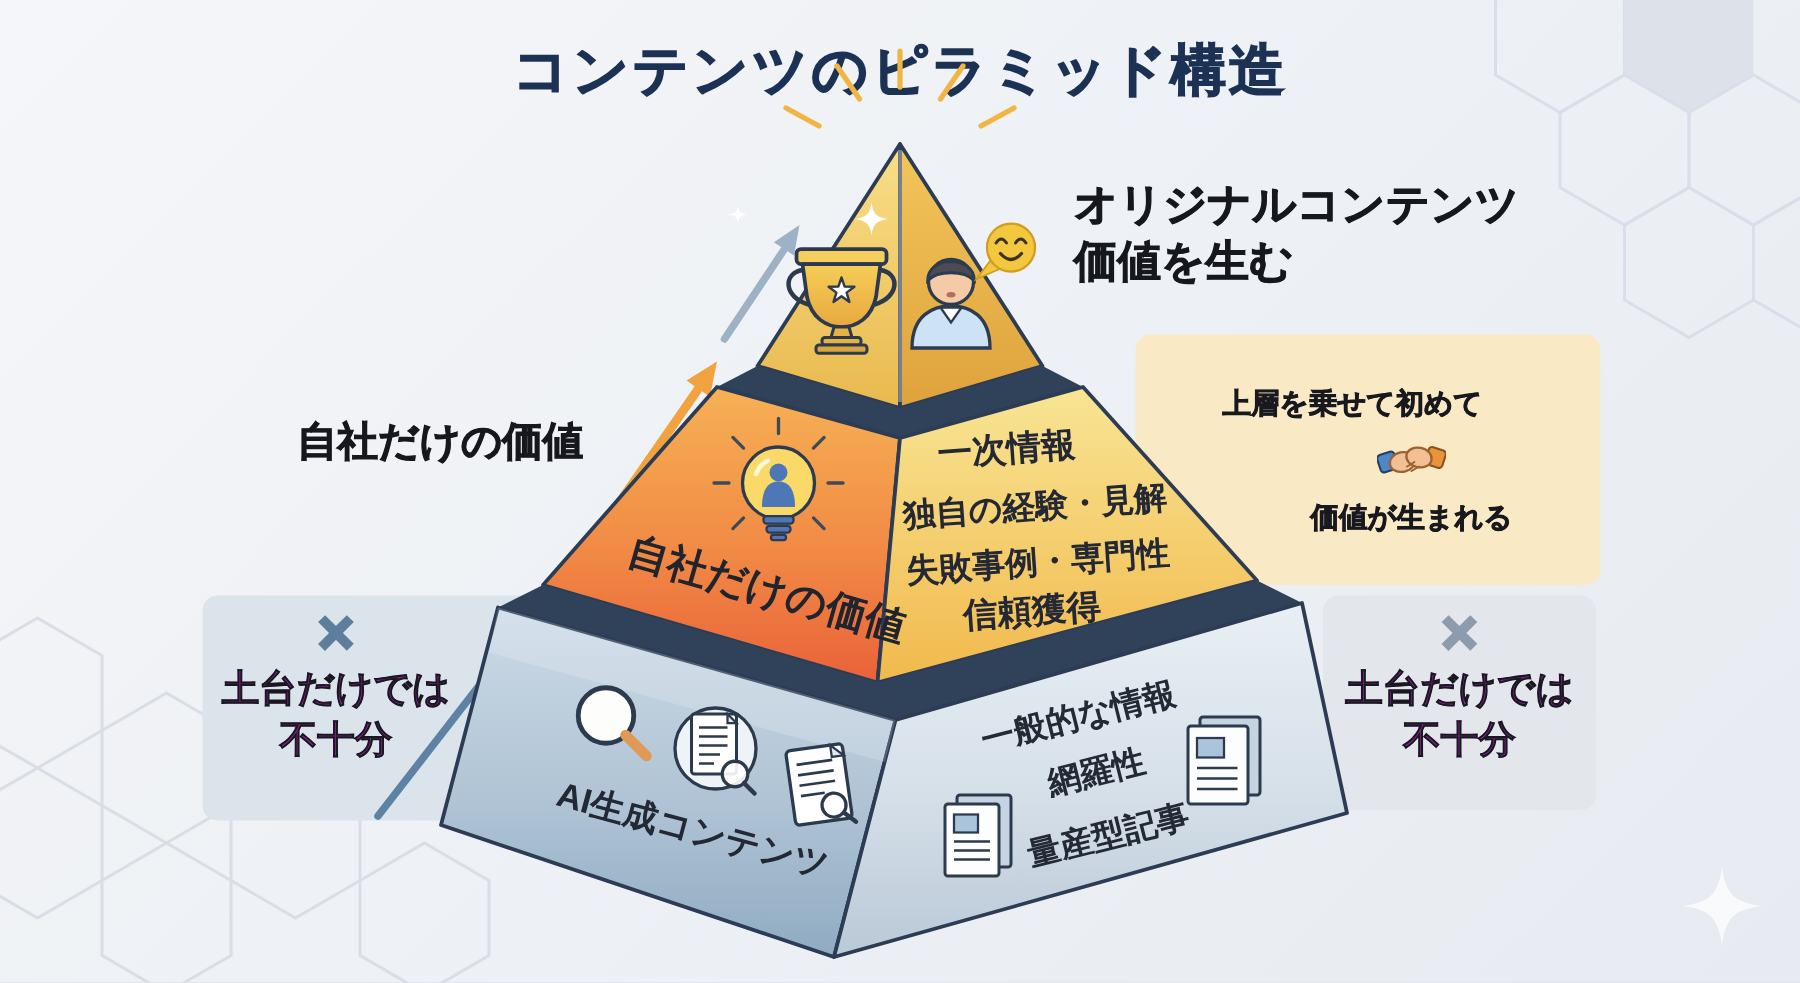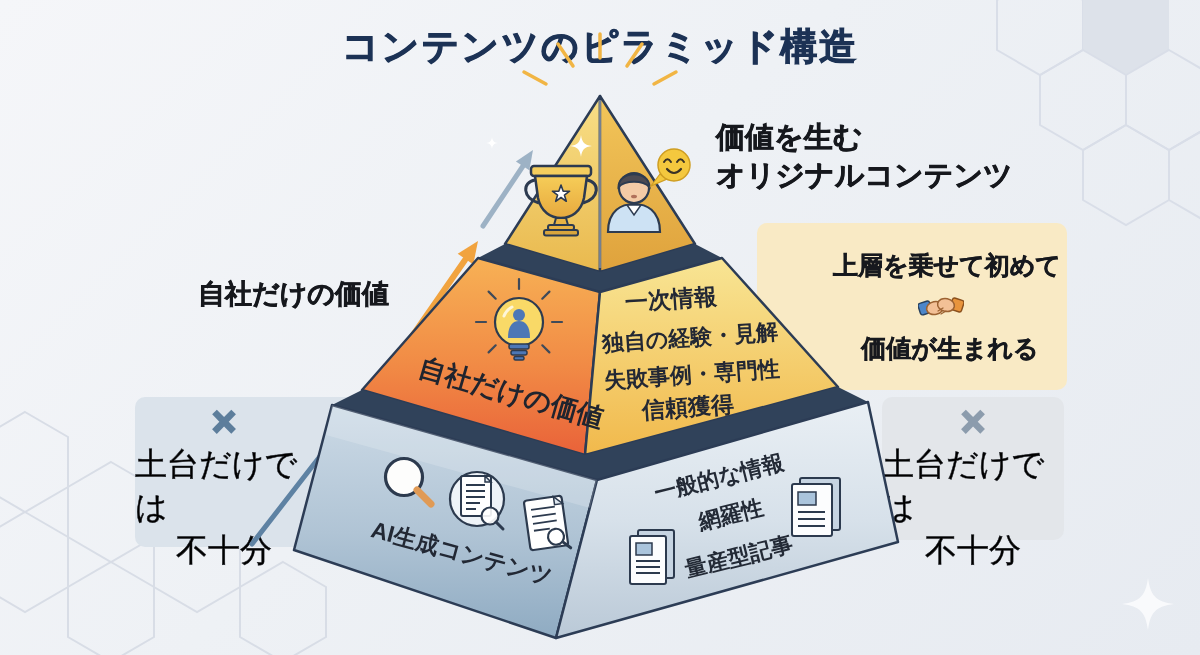--- a/index.html
+++ b/index.html
@@ -25,35 +25,35 @@
     position:absolute;left:198px;top:276px;
     font-size:27px;font-weight:800;color:#16181d;
     -webkit-text-stroke:.6px #16181d;z-index:5;
   }
   .callout{position:absolute;border-radius:10px;z-index:1;}
   .yellow-box{
     left:757px;top:223px;width:310px;height:167px;background:#f9eac5;
     display:flex;flex-direction:column;justify-content:center;gap:7px;
     padding-left:58px;
   }
-  .yb-line{font-size:25px;font-weight:800;color:#17191e;margin-left:18px;-webkit-text-stroke:.5px #17191e;}
+  .yb-line{font-size:19px;font-weight:800;color:#17191e;-webkit-text-stroke:.5px #17191e;}
   .yb-row{display:flex;align-items:center;gap:9px;flex-direction:column;}
   .gray-box{display:flex;flex-direction:column;align-items:center;}
   .gray-box.leftw{
     left:135px;top:397px;width:282px;height:150px;background:#dbe3eb;
     align-items:flex-start;
   }
   .leftw-inner{width:178px;display:flex;flex-direction:column;align-items:center;}
   .gray-box.rightw{
     left:882px;top:397px;width:182px;height:143px;background:#e3e6ea;
   }
   .x-mark{font-size:42px;font-weight:900;line-height:1.0;margin-top:4px;}
   .x-left{color:#5d7e9c;-webkit-text-stroke:2px #5d7e9c;}
   .x-right{color:#8c9cad;-webkit-text-stroke:2px #8c9cad;}
-  .warn-line{font-size:32px;font-weight:400;color:#000000;line-height:1.35;-webkit-text-stroke:.5px #17191e;}
+  .warn-line{font-size:25px;font-weight:700;color:#a21caf;line-height:1.35;-webkit-text-stroke:.5px #17191e;}
   .pyr{z-index:3;}
   .pyr text{font-family:"Liberation Sans","DejaVu Sans",sans-serif;font-weight:700;}
 </style>
 </head>
 <body>
 
 <div class="stage">
 
   <svg class="bg" width="1200" height="655" viewBox="0 0 1200 655">
     <defs>
@@ -277,18 +277,18 @@
 
     <text x="462" y="561" transform="rotate(15 462 553)" text-anchor="middle" font-size="23" fill="#222834">AI生成コンテンツ</text>
     <g fill="#232a36" text-anchor="middle">
       <text x="719" y="485" transform="rotate(-14 719 478)" font-size="22">一般的な情報</text>
       <text x="731" y="522" transform="rotate(-14 731 515)" font-size="22">網羅性</text>
       <text x="739" y="564" transform="rotate(-14 739 557)" font-size="22">量産型記事</text>
     </g>
   </svg>
 
   <div class="annot-topright">
+    <div>オリジナルコンテンツ</div>
     <div>価値を生む</div>
-    <div>オリジナルコンテンツ</div>
   </div>
   <div class="annot-leftvalue">自社だけの価値</div>
 
 </div>
 
 </body></html>

